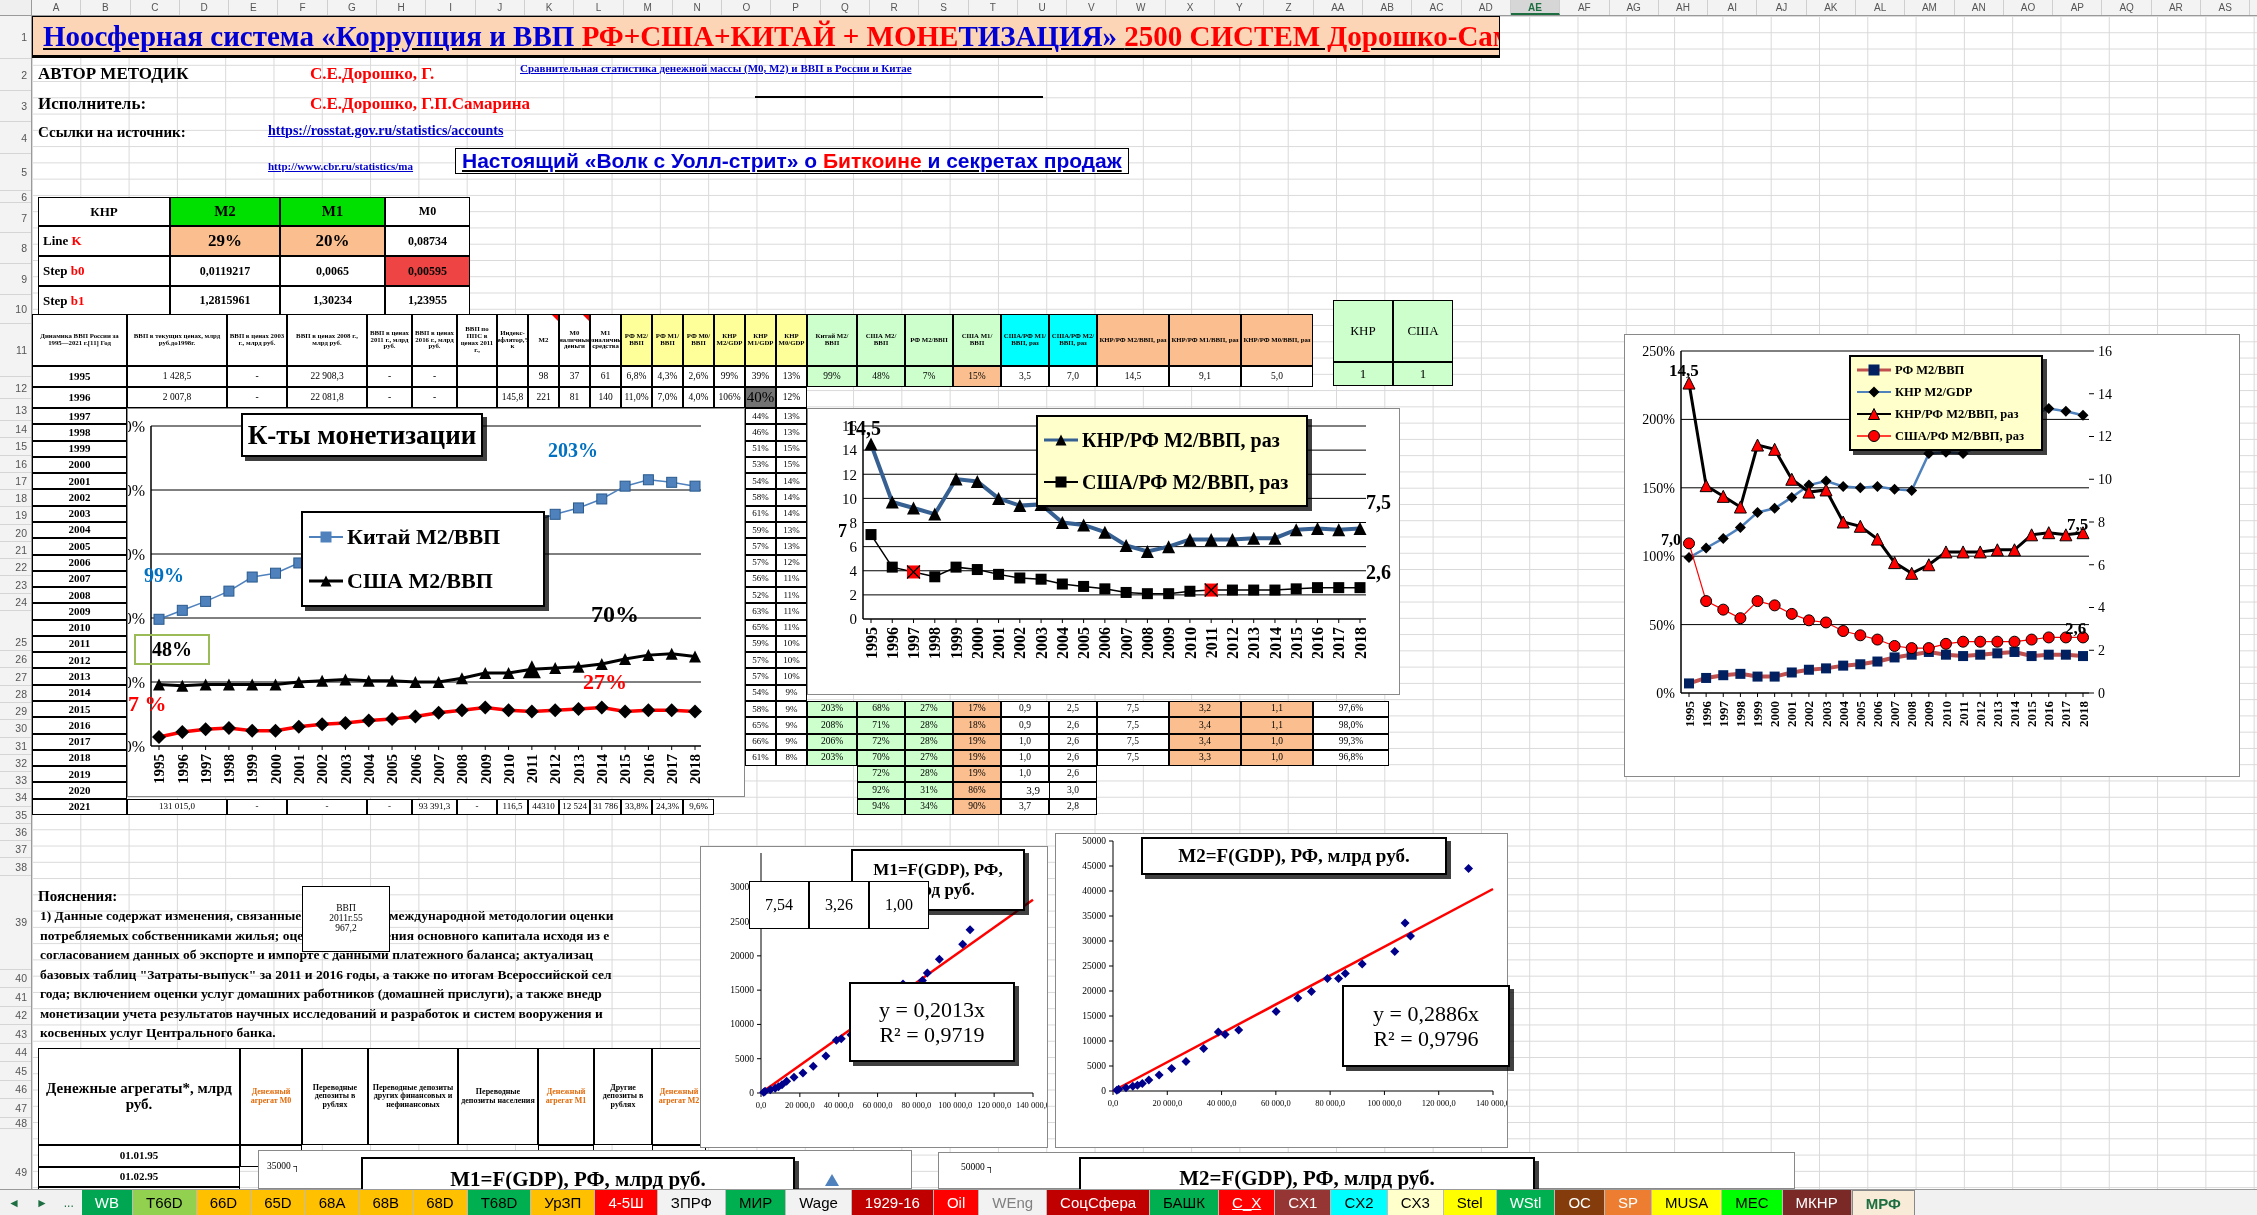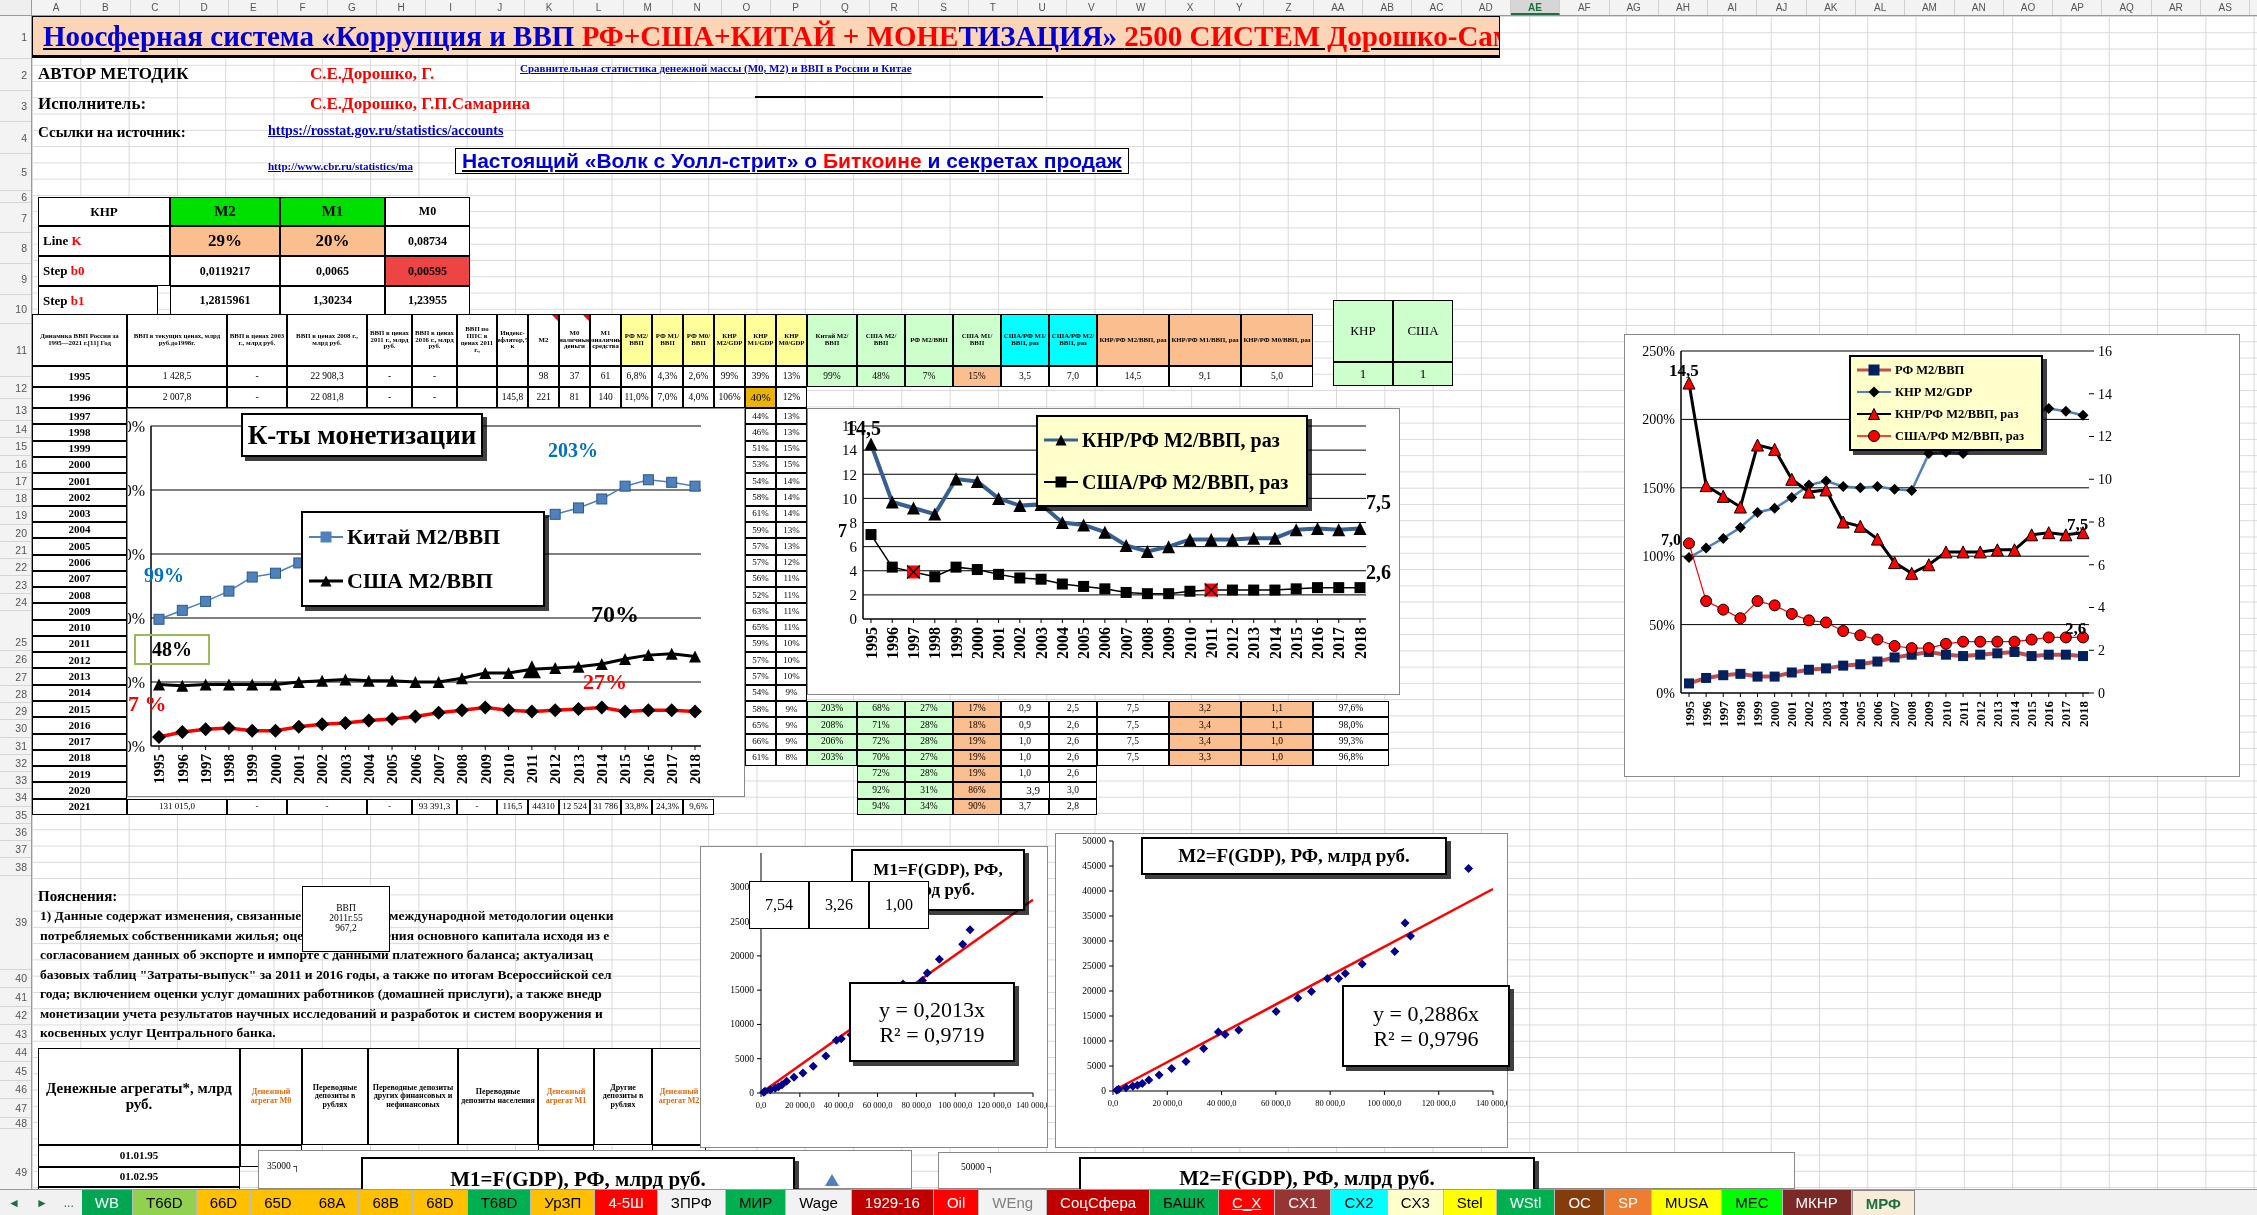--- a/index.html
+++ b/index.html
@@ -169,21 +169,21 @@
       </div>
       <div class="a" style="left: 170px; top: 226px; width: 110px; height: 30px; background: rgb(251, 191, 143); border: 1px solid rgb(0, 0, 0); font-size: 17px; font-weight: bold; color: rgb(0, 0, 0); display: flex; align-items: center; justify-content: center; overflow: hidden; z-index: 2; line-height: 1.02; text-align: center;">29%</div>
       <div class="a" style="left: 280px; top: 226px; width: 105px; height: 30px; background: rgb(251, 191, 143); border: 1px solid rgb(0, 0, 0); font-size: 17px; font-weight: bold; color: rgb(0, 0, 0); display: flex; align-items: center; justify-content: center; overflow: hidden; z-index: 2; line-height: 1.02; text-align: center;">20%</div>
       <div class="a" style="left: 385px; top: 226px; width: 85px; height: 30px; background: rgb(255, 255, 255); border: 1px solid rgb(0, 0, 0); font-size: 12px; font-weight: bold; color: rgb(0, 0, 0); display: flex; align-items: center; justify-content: center; overflow: hidden; z-index: 2; line-height: 1.02; text-align: center;">0,08734</div>
       <div class="a" style="left: 38px; top: 256px; width: 132px; height: 30px; background: rgb(255, 255, 255); border: 1px solid rgb(0, 0, 0); font-size: 13px; font-weight: bold; color: rgb(0, 0, 0); display: flex; align-items: center; justify-content: flex-start; overflow: hidden; z-index: 2; line-height: 1.02; text-align: center;">
         <span style="padding-left:4px">Step <span style="color:#ff0000">b0</span></span>
       </div>
       <div class="a" style="left: 170px; top: 256px; width: 110px; height: 30px; background: rgb(255, 255, 255); border: 1px solid rgb(0, 0, 0); font-size: 12px; font-weight: bold; color: rgb(0, 0, 0); display: flex; align-items: center; justify-content: center; overflow: hidden; z-index: 2; line-height: 1.02; text-align: center;">0,0119217</div>
       <div class="a" style="left: 280px; top: 256px; width: 105px; height: 30px; background: rgb(255, 255, 255); border: 1px solid rgb(0, 0, 0); font-size: 12px; font-weight: bold; color: rgb(0, 0, 0); display: flex; align-items: center; justify-content: center; overflow: hidden; z-index: 2; line-height: 1.02; text-align: center;">0,0065</div>
       <div class="a" style="left: 385px; top: 256px; width: 85px; height: 30px; background: #ef4444; border: 1px solid rgb(0, 0, 0); font-size: 12px; font-weight: bold; color: rgb(0, 0, 0); display: flex; align-items: center; justify-content: center; overflow: hidden; z-index: 2; line-height: 1.02; text-align: center;">0,00595</div>
-      <div class="a" style="left: 38px; top: 286px; width: 120px; height: 29px; background: rgb(255, 255, 255); border: 1px solid rgb(0, 0, 0); font-size: 13px; font-weight: bold; color: rgb(0, 0, 0); display: flex; align-items: center; justify-content: flex-start; overflow: hidden; z-index: 2; line-height: 1.02; text-align: center;">
+      <div class="a" style="left: 38px; top: 286px; width: 132px; height: 29px; background: rgb(255, 255, 255); border: 1px solid rgb(0, 0, 0); font-size: 13px; font-weight: bold; color: rgb(0, 0, 0); display: flex; align-items: center; justify-content: flex-start; overflow: hidden; z-index: 2; line-height: 1.02; text-align: center;">
         <span style="padding-left:4px">Step <span style="color:#ff0000">b1</span></span>
       </div>
       <div class="a" style="left: 170px; top: 286px; width: 110px; height: 29px; background: rgb(255, 255, 255); border: 1px solid rgb(0, 0, 0); font-size: 12px; font-weight: bold; color: rgb(0, 0, 0); display: flex; align-items: center; justify-content: center; overflow: hidden; z-index: 2; line-height: 1.02; text-align: center;">1,2815961</div>
       <div class="a" style="left: 280px; top: 286px; width: 105px; height: 29px; background: rgb(255, 255, 255); border: 1px solid rgb(0, 0, 0); font-size: 12px; font-weight: bold; color: rgb(0, 0, 0); display: flex; align-items: center; justify-content: center; overflow: hidden; z-index: 2; line-height: 1.02; text-align: center;">1,30234</div>
       <div class="a" style="left: 385px; top: 286px; width: 85px; height: 29px; background: rgb(255, 255, 255); border: 1px solid rgb(0, 0, 0); font-size: 12px; font-weight: bold; color: rgb(0, 0, 0); display: flex; align-items: center; justify-content: center; overflow: hidden; z-index: 2; line-height: 1.02; text-align: center;">1,23955</div>
       <div class="a hcell" style="left: 32px; top: 314px; width: 95px; height: 52px; background: rgb(255, 255, 255); border: 1px solid rgb(0, 0, 0); font-size: 6.8px; font-weight: bold; color: rgb(0, 0, 0); display: flex; align-items: center; justify-content: center; overflow: hidden; z-index: 2; line-height: 1.02; text-align: center; white-space: normal;">Динамика ВВП России за 1995—2021 г.[11] Год</div>
       <div class="a hcell" style="left: 127px; top: 314px; width: 100px; height: 52px; background: rgb(255, 255, 255); border: 1px solid rgb(0, 0, 0); font-size: 6.8px; font-weight: bold; color: rgb(0, 0, 0); display: flex; align-items: center; justify-content: center; overflow: hidden; z-index: 2; line-height: 1.02; text-align: center; white-space: normal;">ВВП в текущих ценах, млрд руб.до1998г.</div>
       <div class="a hcell" style="left: 227px; top: 314px; width: 60px; height: 52px; background: rgb(255, 255, 255); border: 1px solid rgb(0, 0, 0); font-size: 6.8px; font-weight: bold; color: rgb(0, 0, 0); display: flex; align-items: center; justify-content: center; overflow: hidden; z-index: 2; line-height: 1.02; text-align: center; white-space: normal;">ВВП в ценах 2003 г., млрд руб.</div>
       <div class="a hcell" style="left: 287px; top: 314px; width: 80px; height: 52px; background: rgb(255, 255, 255); border: 1px solid rgb(0, 0, 0); font-size: 6.8px; font-weight: bold; color: rgb(0, 0, 0); display: flex; align-items: center; justify-content: center; overflow: hidden; z-index: 2; line-height: 1.02; text-align: center; white-space: normal;">ВВП в ценах 2008 г., млрд руб.</div>
       <div class="a hcell" style="left: 367px; top: 314px; width: 45px; height: 52px; background: rgb(255, 255, 255); border: 1px solid rgb(0, 0, 0); font-size: 6.8px; font-weight: bold; color: rgb(0, 0, 0); display: flex; align-items: center; justify-content: center; overflow: hidden; z-index: 2; line-height: 1.02; text-align: center; white-space: normal;">ВВП в ценах 2011 г., млрд руб.</div>
@@ -242,21 +242,21 @@
       <div class="a" style="left: 412px; top: 387px; width: 45px; height: 21px; background: rgb(255, 255, 255); border: 1px solid rgb(0, 0, 0); font-size: 9.5px; font-weight: normal; color: rgb(0, 0, 0); display: flex; align-items: center; justify-content: center; overflow: hidden; z-index: 2; line-height: 1.02; text-align: center;">-</div>
       <div class="a" style="left: 457px; top: 387px; width: 40px; height: 21px; background: rgb(255, 255, 255); border: 1px solid rgb(0, 0, 0); font-size: 9.5px; font-weight: normal; color: rgb(0, 0, 0); display: flex; align-items: center; justify-content: center; overflow: hidden; z-index: 2; line-height: 1.02; text-align: center;"></div>
       <div class="a" style="left: 497px; top: 387px; width: 31px; height: 21px; background: rgb(255, 255, 255); border: 1px solid rgb(0, 0, 0); font-size: 9.5px; font-weight: normal; color: rgb(0, 0, 0); display: flex; align-items: center; justify-content: center; overflow: hidden; z-index: 2; line-height: 1.02; text-align: center;">145,8</div>
       <div class="a" style="left: 528px; top: 387px; width: 31px; height: 21px; background: rgb(255, 255, 255); border: 1px solid rgb(0, 0, 0); font-size: 9.5px; font-weight: normal; color: rgb(0, 0, 0); display: flex; align-items: center; justify-content: center; overflow: hidden; z-index: 2; line-height: 1.02; text-align: center;">221</div>
       <div class="a" style="left: 559px; top: 387px; width: 31px; height: 21px; background: rgb(255, 255, 255); border: 1px solid rgb(0, 0, 0); font-size: 9.5px; font-weight: normal; color: rgb(0, 0, 0); display: flex; align-items: center; justify-content: center; overflow: hidden; z-index: 2; line-height: 1.02; text-align: center;">81</div>
       <div class="a" style="left: 590px; top: 387px; width: 31px; height: 21px; background: rgb(255, 255, 255); border: 1px solid rgb(0, 0, 0); font-size: 9.5px; font-weight: normal; color: rgb(0, 0, 0); display: flex; align-items: center; justify-content: center; overflow: hidden; z-index: 2; line-height: 1.02; text-align: center;">140</div>
       <div class="a" style="left: 621px; top: 387px; width: 31px; height: 21px; background: rgb(255, 255, 255); border: 1px solid rgb(0, 0, 0); font-size: 9.5px; font-weight: normal; color: rgb(0, 0, 0); display: flex; align-items: center; justify-content: center; overflow: hidden; z-index: 2; line-height: 1.02; text-align: center;">11,0%</div>
       <div class="a" style="left: 652px; top: 387px; width: 31px; height: 21px; background: rgb(255, 255, 255); border: 1px solid rgb(0, 0, 0); font-size: 9.5px; font-weight: normal; color: rgb(0, 0, 0); display: flex; align-items: center; justify-content: center; overflow: hidden; z-index: 2; line-height: 1.02; text-align: center;">7,0%</div>
       <div class="a" style="left: 683px; top: 387px; width: 31px; height: 21px; background: rgb(255, 255, 255); border: 1px solid rgb(0, 0, 0); font-size: 9.5px; font-weight: normal; color: rgb(0, 0, 0); display: flex; align-items: center; justify-content: center; overflow: hidden; z-index: 2; line-height: 1.02; text-align: center;">4,0%</div>
       <div class="a" style="left: 714px; top: 387px; width: 31px; height: 21px; background: rgb(255, 255, 255); border: 1px solid rgb(0, 0, 0); font-size: 9.5px; font-weight: normal; color: rgb(0, 0, 0); display: flex; align-items: center; justify-content: center; overflow: hidden; z-index: 2; line-height: 1.02; text-align: center;">106%</div>
-      <div class="a" style="left: 745px; top: 387px; width: 31px; height: 21px; background: #eab308; border: 1px solid rgb(0, 0, 0); font-size: 11px; font-weight: normal; color: rgb(0, 0, 0); display: flex; align-items: center; justify-content: center; overflow: hidden; z-index: 2; line-height: 1.02; text-align: center;">40%</div>
+      <div class="a" style="left: 745px; top: 387px; width: 31px; height: 21px; background: #737373; border: 1px solid rgb(0, 0, 0); font-size: 15px; font-weight: normal; color: rgb(0, 0, 0); display: flex; align-items: center; justify-content: center; overflow: hidden; z-index: 2; line-height: 1.02; text-align: center;">40%</div>
       <div class="a" style="left: 776px; top: 387px; width: 31px; height: 21px; background: rgb(255, 255, 255); border: 1px solid rgb(0, 0, 0); font-size: 9.5px; font-weight: normal; color: rgb(0, 0, 0); display: flex; align-items: center; justify-content: center; overflow: hidden; z-index: 2; line-height: 1.02; text-align: center;">12%</div>
       <div class="a" style="left: 32px; top: 408px; width: 95px; height: 16.28px; background: rgb(255, 255, 255); border: 1px solid rgb(0, 0, 0); font-size: 11px; font-weight: bold; color: rgb(0, 0, 0); display: flex; align-items: center; justify-content: center; overflow: hidden; z-index: 2; line-height: 1.02; text-align: center;">1997</div>
       <div class="a" style="left: 32px; top: 424.28px; width: 95px; height: 16.28px; background: rgb(255, 255, 255); border: 1px solid rgb(0, 0, 0); font-size: 11px; font-weight: bold; color: rgb(0, 0, 0); display: flex; align-items: center; justify-content: center; overflow: hidden; z-index: 2; line-height: 1.02; text-align: center;">1998</div>
       <div class="a" style="left: 32px; top: 440.56px; width: 95px; height: 16.28px; background: rgb(255, 255, 255); border: 1px solid rgb(0, 0, 0); font-size: 11px; font-weight: bold; color: rgb(0, 0, 0); display: flex; align-items: center; justify-content: center; overflow: hidden; z-index: 2; line-height: 1.02; text-align: center;">1999</div>
       <div class="a" style="left: 32px; top: 456.84px; width: 95px; height: 16.28px; background: rgb(255, 255, 255); border: 1px solid rgb(0, 0, 0); font-size: 11px; font-weight: bold; color: rgb(0, 0, 0); display: flex; align-items: center; justify-content: center; overflow: hidden; z-index: 2; line-height: 1.02; text-align: center;">2000</div>
       <div class="a" style="left: 32px; top: 473.12px; width: 95px; height: 16.28px; background: rgb(255, 255, 255); border: 1px solid rgb(0, 0, 0); font-size: 11px; font-weight: bold; color: rgb(0, 0, 0); display: flex; align-items: center; justify-content: center; overflow: hidden; z-index: 2; line-height: 1.02; text-align: center;">2001</div>
       <div class="a" style="left: 32px; top: 489.4px; width: 95px; height: 16.28px; background: rgb(255, 255, 255); border: 1px solid rgb(0, 0, 0); font-size: 11px; font-weight: bold; color: rgb(0, 0, 0); display: flex; align-items: center; justify-content: center; overflow: hidden; z-index: 2; line-height: 1.02; text-align: center;">2002</div>
       <div class="a" style="left: 32px; top: 505.68px; width: 95px; height: 16.28px; background: rgb(255, 255, 255); border: 1px solid rgb(0, 0, 0); font-size: 11px; font-weight: bold; color: rgb(0, 0, 0); display: flex; align-items: center; justify-content: center; overflow: hidden; z-index: 2; line-height: 1.02; text-align: center;">2003</div>
       <div class="a" style="left: 32px; top: 521.96px; width: 95px; height: 16.28px; background: rgb(255, 255, 255); border: 1px solid rgb(0, 0, 0); font-size: 11px; font-weight: bold; color: rgb(0, 0, 0); display: flex; align-items: center; justify-content: center; overflow: hidden; z-index: 2; line-height: 1.02; text-align: center;">2004</div>
       <div class="a" style="left: 32px; top: 538.24px; width: 95px; height: 16.28px; background: rgb(255, 255, 255); border: 1px solid rgb(0, 0, 0); font-size: 11px; font-weight: bold; color: rgb(0, 0, 0); display: flex; align-items: center; justify-content: center; overflow: hidden; z-index: 2; line-height: 1.02; text-align: center;">2005</div>

